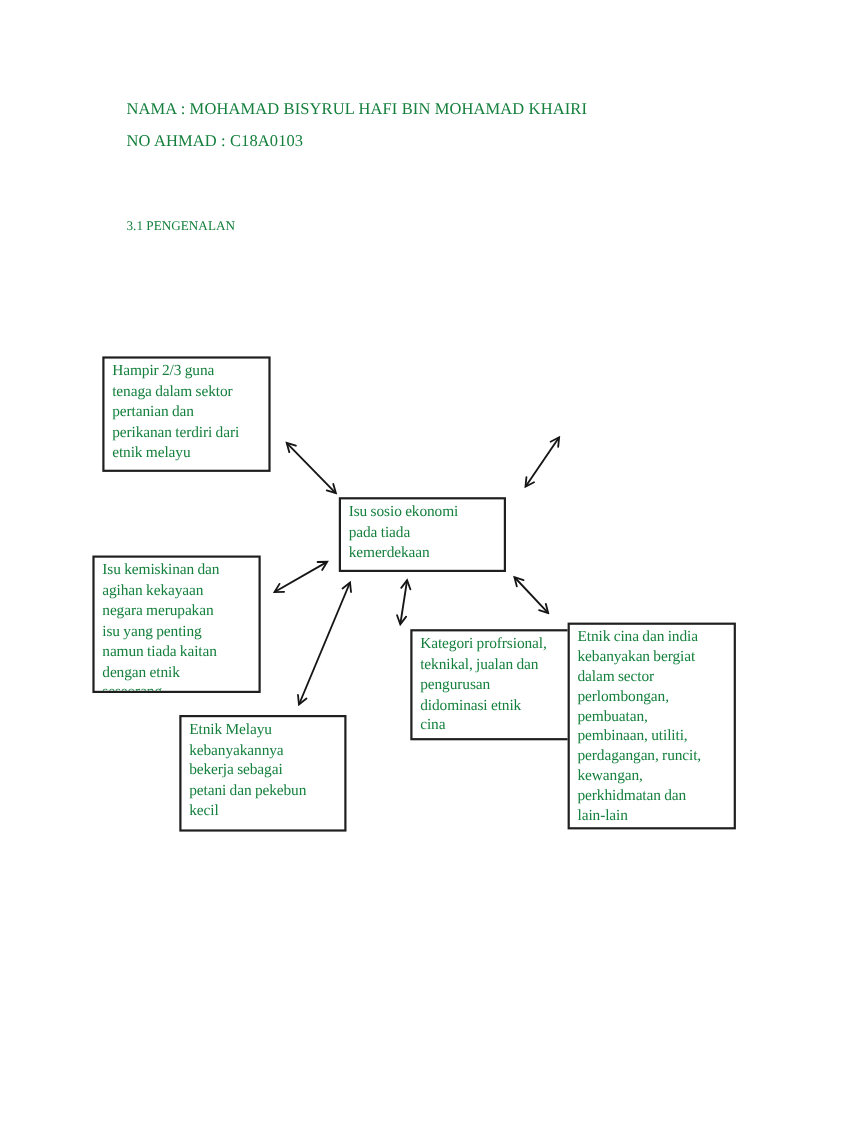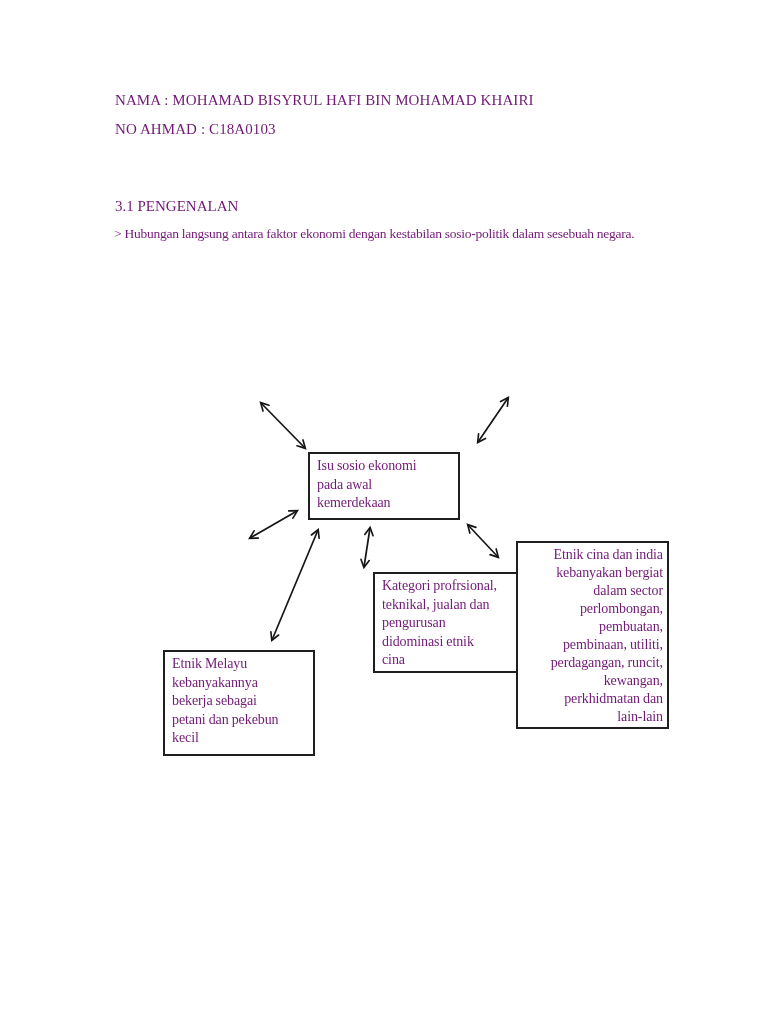--- a/index.html
+++ b/index.html
@@ -2,37 +2,37 @@
 <html><head>
 <meta charset="utf-8">
 <style>
   html, body { margin: 0; padding: 0; background: #ffffff; }
   .page {
     position: relative;
     width: 740px;
     height: 1024px;
     background: #ffffff;
     font-family: "Liberation Serif", serif;
-    color: #701a75;
+    color: #15803d;
     overflow: hidden;
   }
   .header-block {
     position: absolute;
     left: 115px;
     top: 86px;
     font-size: 15px;
     line-height: 28.6px;
     letter-spacing: 0.1px;
     white-space: nowrap;
   }
   .section-title {
     position: absolute;
     left: 115px;
     top: 198px;
-    font-size: 15px;
+    font-size: 12px;
     white-space: nowrap;
   }
   .bullet-line {
     position: absolute;
     left: 114px;
     top: 226px;
     font-size: 13.5px;
     letter-spacing: -0.25px;
     white-space: nowrap;
   }
@@ -48,21 +48,21 @@
     overflow: hidden;
     letter-spacing: -0.1px;
     word-spacing: -0.3px;
   }
   .box-top-left      { left:  93px; top: 324px; width: 153px; height: 105px; }
   .box-top-right     { left: 523px; top: 312px; width: 154px; height: 152px; line-height: 18px; }
   .box-center        { left: 308px; top: 452px; width: 152px; height:  68px; }
   .box-left          { left:  84px; top: 505px; width: 153px; height: 125px; }
   .box-bottom-left   { left: 163px; top: 650px; width: 152px; height: 106px; }
   .box-bottom-center { left: 326px; top: 572px; width: 153px; height: 101px; margin-left: 47px; }
-  .box-right         { left: 516px; top: 541px; width: 153px; height: 188px; line-height: 18px; text-align: right; }
+  .box-right         { left: 516px; top: 566px; width: 153px; height: 188px; line-height: 18px; }
   .arrows {
     position: absolute;
     left: 0; top: 0;
     width: 768px; height: 1024px;
     pointer-events: none;
   }
   .arrows line {
     stroke: #151515;
     stroke-width: 1.7;
   }
@@ -72,39 +72,50 @@
 
 <div class="page">
 
   <div class="header-block">
     <div>NAMA : MOHAMAD BISYRUL HAFI BIN MOHAMAD KHAIRI</div>
     <div>NO AHMAD : C18A0103</div>
   </div>
 
   <div class="section-title">3.1 PENGENALAN</div>
 
-  <div class="bullet-line">&gt; Hubungan langsung antara faktor ekonomi dengan kestabilan sosio-politik dalam sesebuah negara.</div>
 
   <svg class="arrows" viewBox="0 0 768 1024" aria-hidden="true">
     <defs>
       <marker id="ah" viewBox="0 0 10 10" refX="8" refY="5" markerWidth="11" markerHeight="11" markerUnits="userSpaceOnUse" orient="auto-start-reverse">
         <path d="M1.5,1.2 L8.5,5 L1.5,8.8" fill="none" stroke="#151515" stroke-width="1.5" stroke-linecap="round"></path>
       </marker>
     </defs>
     <line x1="261" y1="403" x2="305" y2="448" marker-start="url(#ah)" marker-end="url(#ah)"></line>
     <line x1="478" y1="442" x2="508" y2="398" marker-start="url(#ah)" marker-end="url(#ah)"></line>
     <line x1="250" y1="538" x2="297" y2="511" marker-start="url(#ah)" marker-end="url(#ah)"></line>
     <line x1="318" y1="530" x2="272" y2="640" marker-start="url(#ah)" marker-end="url(#ah)"></line>
     <line x1="370" y1="528" x2="364" y2="567" marker-start="url(#ah)" marker-end="url(#ah)"></line>
     <line x1="468" y1="525" x2="498" y2="557" marker-start="url(#ah)" marker-end="url(#ah)"></line>
   </svg>
 
+  <div class="box box-top-left">Hampir 2/3 guna
+tenaga dalam sektor
+pertanian dan
+perikanan terdiri dari
+etnik melayu</div>
   <div class="box box-center">Isu sosio ekonomi
-pada awal
+pada tiada
 kemerdekaan</div>
+  <div class="box box-left">Isu kemiskinan dan
+agihan kekayaan
+negara merupakan
+isu yang penting
+namun tiada kaitan
+dengan etnik
+seseorang</div>
   <div class="box box-bottom-left">Etnik Melayu
 kebanyakannya
 bekerja sebagai
 petani dan pekebun
 kecil</div>
   <div class="box box-bottom-center">Kategori profrsional,
 teknikal, jualan dan
 pengurusan
 didominasi etnik
 cina</div>

